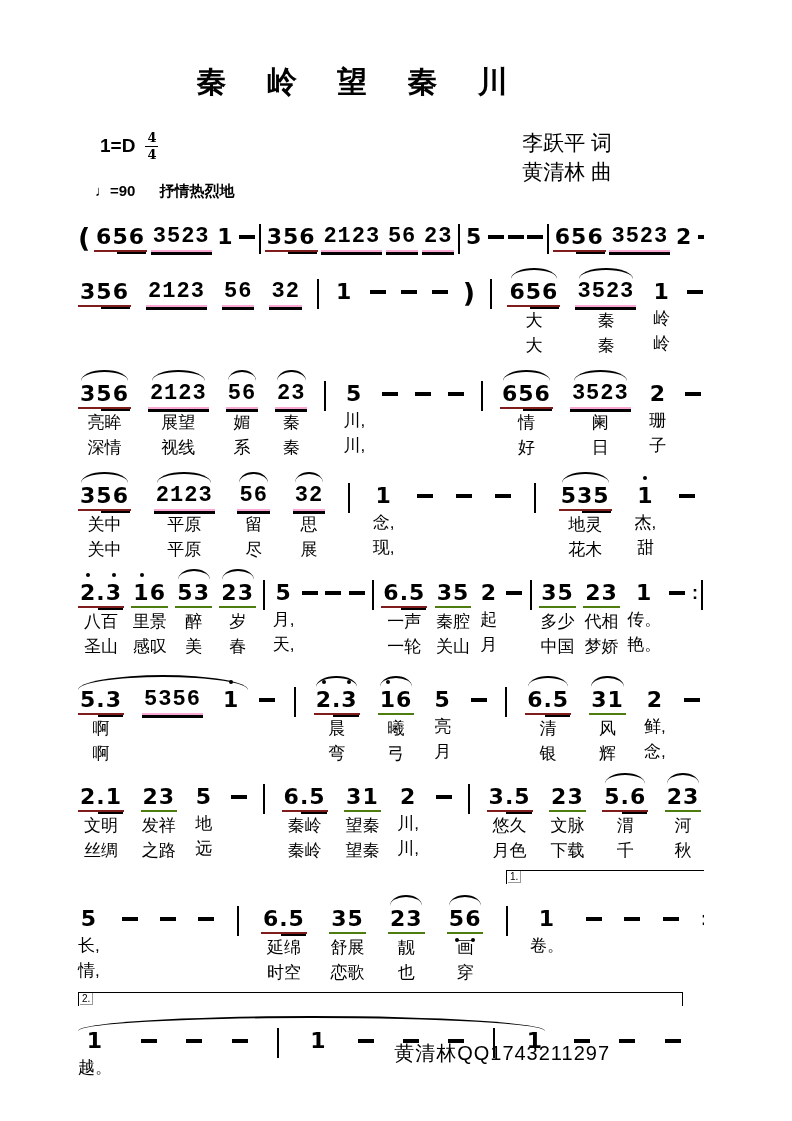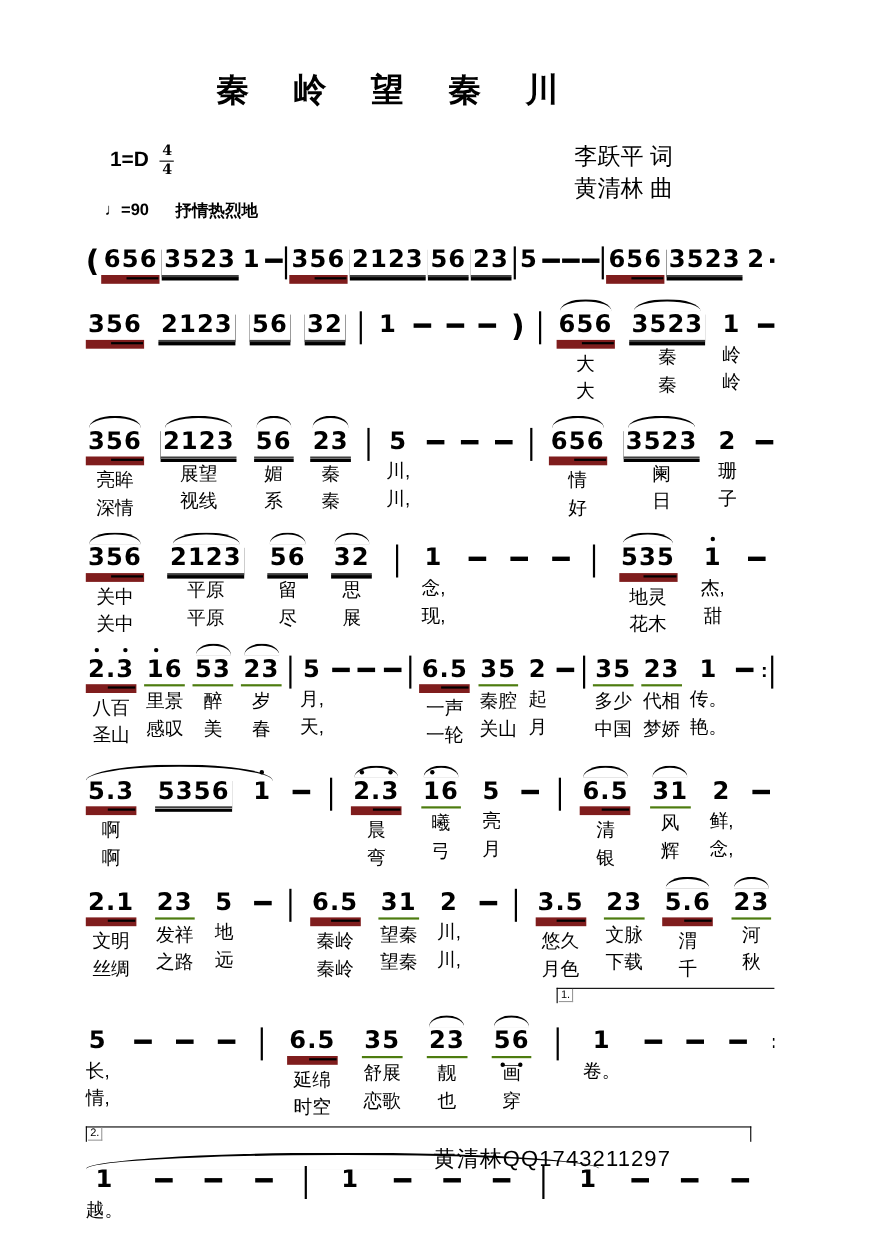--- a/index.html
+++ b/index.html
@@ -20,22 +20,22 @@
 
   #score{position:absolute;left:78px;top:212px;width:642px;}
 
   .system{position:relative;padding-top:12px;}
   .cols{display:flex;justify-content:space-between;align-items:flex-start;}
   .col{display:flex;flex-direction:column;align-items:center;}
 
   .note{font-family:"DejaVu Sans","Liberation Sans",sans-serif;font-size:22px;font-weight:bold;
         line-height:26px;position:relative;white-space:nowrap;padding:0 2px;letter-spacing:1px;}
   .u1{border-bottom:2px solid #4d7c0f;}
-  .u2{border-bottom:2px solid #404040;box-shadow:0 3px 0 #000;}
-  .u1h{border-bottom:8px solid #7f1d1d;}
+  .u2{border-bottom:2px solid #f9a8d4;box-shadow:0 3px 0 #000;font-family:Liberation Mono, monospace;}
+  .u1h{border-bottom:2px solid #7f1d1d;}
   .u1h::after{content:"";position:absolute;right:1px;bottom:-4px;width:55%;border-bottom:2px solid #000;}
   .slur::before{content:"";position:absolute;left:6%;right:6%;top:-11px;height:9px;
         border-top:2px solid #000;border-radius:50% 50% 0 0 / 100% 100% 0 0;}
   .ch{position:relative;display:inline-block;}
   .ch.da::after{content:"";position:absolute;top:-7px;left:50%;margin-left:-2px;width:4px;height:4px;border-radius:50%;background:#000;}
   .ch.db::after{content:"";position:absolute;bottom:-10px;left:50%;margin-left:-2px;width:4px;height:4px;border-radius:50%;background:#000;}
 
   .bar{width:2px;height:30px;background:#000;}
   .dashwrap{height:26px;display:flex;align-items:center;}
   .dash{width:16px;height:4px;background:#000;}

